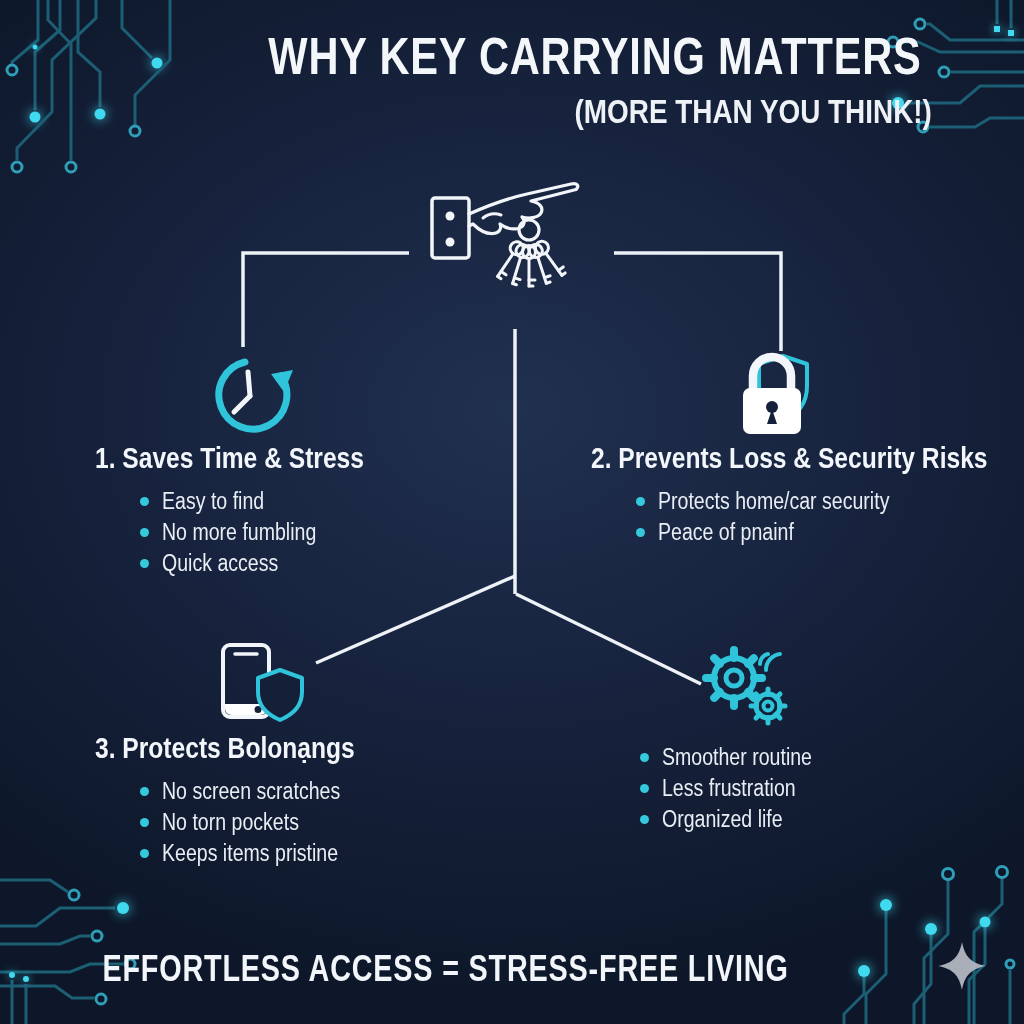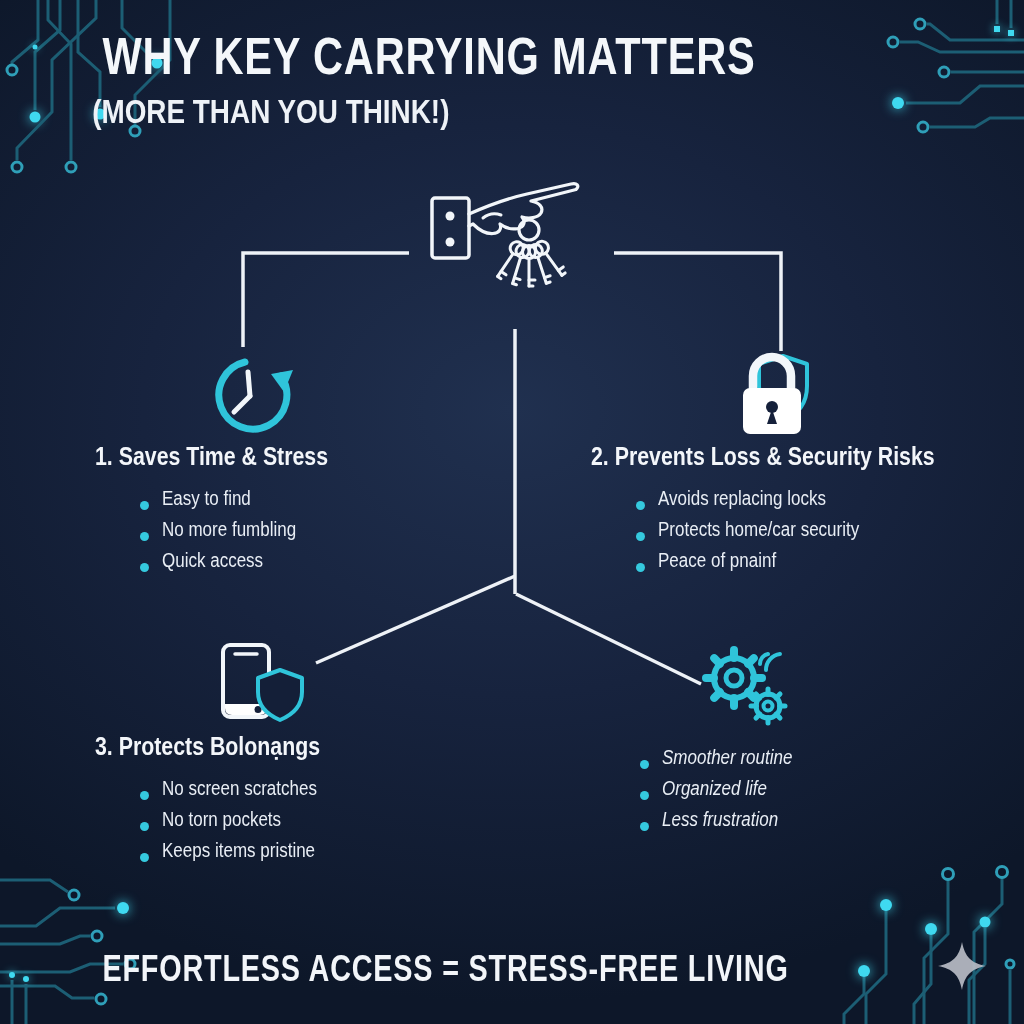--- a/index.html
+++ b/index.html
@@ -10,31 +10,31 @@
   }
   svg{display:block;position:absolute;}
   .trace{stroke:#1c5e74;stroke-width:3;fill:none;}
   .term{stroke:#2f9fb8;stroke-width:3;fill:none;}
   .glowdot{fill:#3fd9f0;filter:drop-shadow(0 0 6px rgba(63,217,240,.95));}
   .smalldot{fill:#3fd9f0;filter:drop-shadow(0 0 4px rgba(63,217,240,.9));}
   .conn{stroke:#eef2f7;stroke-width:3.5;fill:none;}
   .white-line{stroke:#f2f6fa;fill:none;stroke-linejoin:round;stroke-linecap:round;}
   .cyan-line{stroke:#2fc4da;fill:none;stroke-linejoin:round;stroke-linecap:round;}
 
-  .title-wrap{position:absolute;top:26px;left:0;right:0;text-align:left;}
+  .title-wrap{position:absolute;top:26px;left:0;right:0;text-align:right;}
   .title{margin:0;font-size:52px;font-weight:800;letter-spacing:1px;color:#f4f7fa;
          transform:scaleX(.8);transform-origin:50% 50%;white-space:nowrap;}
   .subtitle{margin:6px 0 0;font-size:34px;font-weight:700;color:#eef2f7;
          transform:scaleX(.82);transform-origin:50% 50%;white-space:nowrap;}
 
   .section{position:absolute;}
-  .section h3{margin:0;font-size:26px;font-weight:700;color:#f3f6fa;white-space:nowrap;}
+  .section h3{margin:0;font-size:30px;font-weight:700;color:#f3f6fa;white-space:nowrap;}
   .section h3 span{display:inline-block;transform:scaleX(.82);transform-origin:0 50%;}
   .section ul{list-style:none;margin:14px 0 0;display:flex;flex-direction:column;gap:7px;}
-  .section li{display:flex;align-items:flex-end;gap:13px;font-size:20px;line-height:24px;}
+  .section li{display:flex;align-items:center;gap:13px;font-size:23px;line-height:24px;}
   .dot{width:9px;height:9px;border-radius:50%;background:#35c9de;flex:none;}
   .btxt{display:inline-block;transform:scaleX(.85);transform-origin:0 50%;white-space:nowrap;color:#e9eef5;}
 
   .tagline-wrap{position:absolute;top:948px;left:0;right:0;}
   .tagline{margin:0;font-size:36px;font-weight:800;letter-spacing:1px;color:#f2f5f9;
          transform:scaleX(.8);transform-origin:50% 50%;white-space:nowrap;}
 </style>
 </head>
 <body>
 
@@ -232,24 +232,20 @@
           <span class="btxt">Quick access</span>
         </li>
     </ul>
   </div>
 
   <div class="section" style="left:591px;top:441px;width:400px;">
     <h3><span>2. Prevents Loss &amp; Security Risks</span></h3>
     <ul style="padding-left:45px;">
       <li>
           <span class="dot"></span>
-          <span class="btxt">Avoids replacing locks</span>
-        </li>
-      <li>
-          <span class="dot"></span>
           <span class="btxt">Protects home/car security</span>
         </li>
       <li>
           <span class="dot"></span>
           <span class="btxt">Peace of pnainf</span>
         </li>
     </ul>
   </div>
 
   <div class="section" style="left:95px;top:731px;width:330px;">
@@ -264,32 +260,32 @@
           <span class="btxt">No torn pockets</span>
         </li>
       <li>
           <span class="dot"></span>
           <span class="btxt">Keeps items pristine</span>
         </li>
     </ul>
   </div>
 
   <div class="section" style="left:600px;top:731px;width:340px;">
-    <ul style="padding-left:40px;font-style:italic;">
+    <ul style="padding-left:40px;">
       <li>
           <span class="dot"></span>
           <span class="btxt">Smoother routine</span>
         </li>
       <li>
           <span class="dot"></span>
+          <span class="btxt">Less frustration</span>
+        </li>
+      <li>
+          <span class="dot"></span>
           <span class="btxt">Organized life</span>
-        </li>
-      <li>
-          <span class="dot"></span>
-          <span class="btxt">Less frustration</span>
         </li>
     </ul>
   </div>
 
   <div class="tagline-wrap">
     <p class="tagline">EFFORTLESS ACCESS = STRESS-FREE LIVING</p>
   </div>
 
 </div>
 

